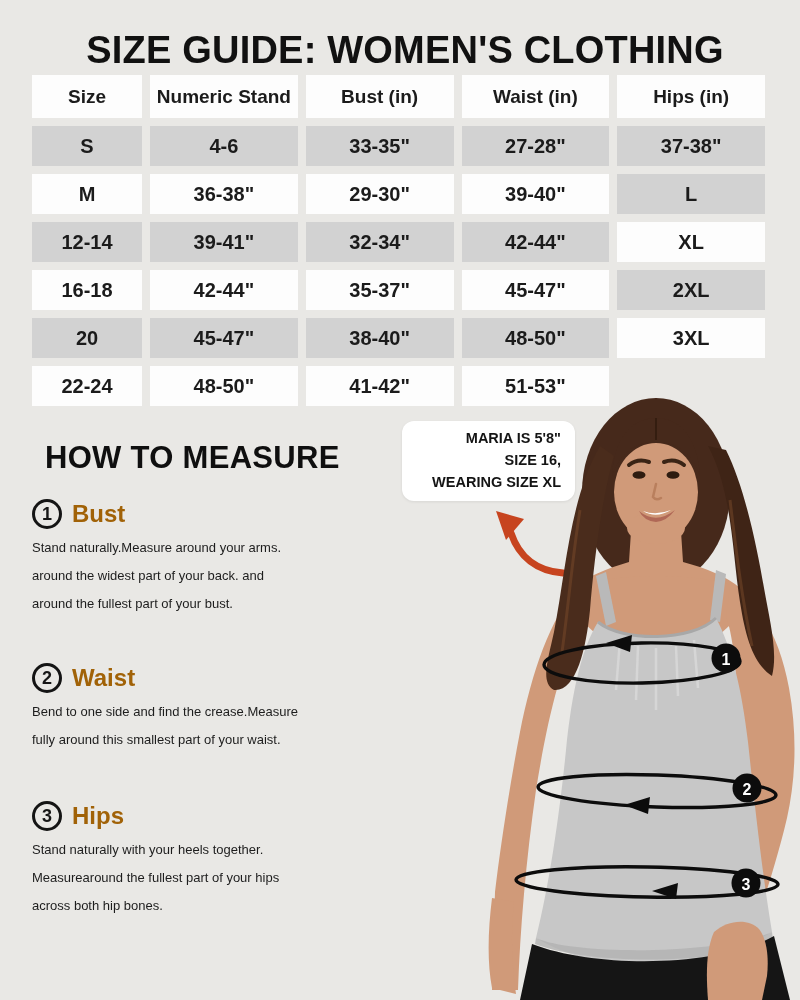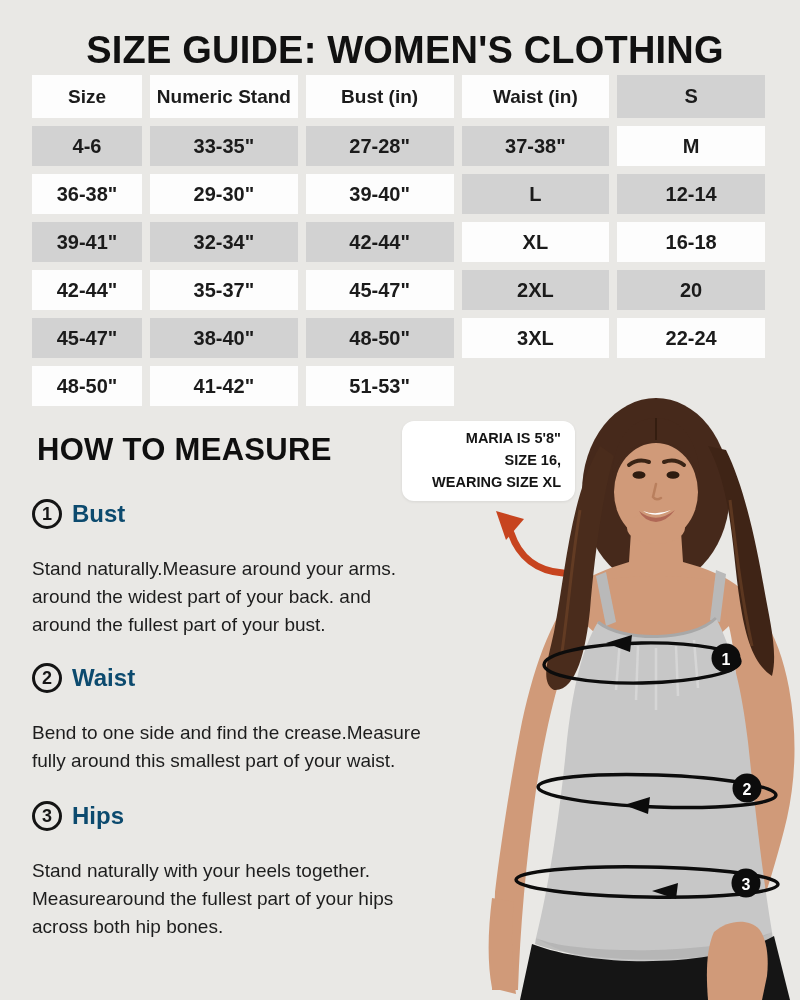--- a/index.html
+++ b/index.html
@@ -22,21 +22,21 @@
   }
   .cell {
     display:flex; align-items:center; justify-content:center;
     font-weight:700; font-size:20px; color:#1b1b1b;
   }
   .hdr  { background:#fdfdfd; font-size:19px; }
   .row-gray  { background:#d2d2d2; }
   .row-white { background:#fdfdfd; }
   
   .how-heading {
-    position:absolute; left:33px; top:428px; margin:4px;
+    position:absolute; left:33px; top:428px; margin:12px;
     font-size:31px; font-weight:800; color:#0f0f0f; letter-spacing:0.3px;
   }
   .callout {
     position:absolute; left:402px; top:421px; width:173px; height:80px;
     background:#ffffff; border-radius:12px; box-sizing:border-box;
     display:flex; align-items:center; justify-content:flex-end;
     padding:0 14px; text-align:right;
     font-size:14.5px; font-weight:700; line-height:1.5;
     white-space:pre-line; color:#141414;
     box-shadow:0 1px 3px rgba(0,0,0,0.08);
@@ -46,39 +46,40 @@
   .step-bust  { top:499px; }
   .step-waist { top:663px; }
   .step-hips  { top:801px; }
   .step-head { display:flex; align-items:center; gap:10px; }
   .step-num {
     width:30px; height:30px; border:3px solid #141414; border-radius:50%;
     box-sizing:border-box; flex:0 0 auto;
     display:flex; align-items:center; justify-content:center;
     font-size:18px; font-weight:700;
   }
-  .step-label { font-size:24px; font-weight:700; color:#0c4a6e; }
+  .step-label { font-size:24px; font-weight:700; color:#a16207; }
   .step-text {
-    margin-top:26px; font-size:19px; line-height:28px;
+    margin-top:5px; font-size:13px; line-height:28px;
     color:#1d1d1d; white-space:pre-line;
   }
   .model-photo { position:absolute; left:480px; top:390px; }
 </style>
 </head>
 <body>
 
 <div class="canvas">
 
   <h1 class="page-title">SIZE GUIDE: WOMEN'S CLOTHING</h1>
 
   <div class="size-table">
     <div class="cell hdr">Size</div>
     <div class="cell hdr">Numeric Stand</div>
     <div class="cell hdr">Bust (in)</div>
     <div class="cell hdr">Waist (in)</div>
+    <div class="cell hdr">Hips (in)</div>
 
     <div class="cell row-gray">S</div>
     <div class="cell row-gray">4-6</div>
     <div class="cell row-gray">33-35"</div>
     <div class="cell row-gray">27-28"</div>
     <div class="cell row-gray">37-38"</div>
 
     <div class="cell row-white">M</div>
     <div class="cell row-white">36-38"</div>
     <div class="cell row-white">29-30"</div>

